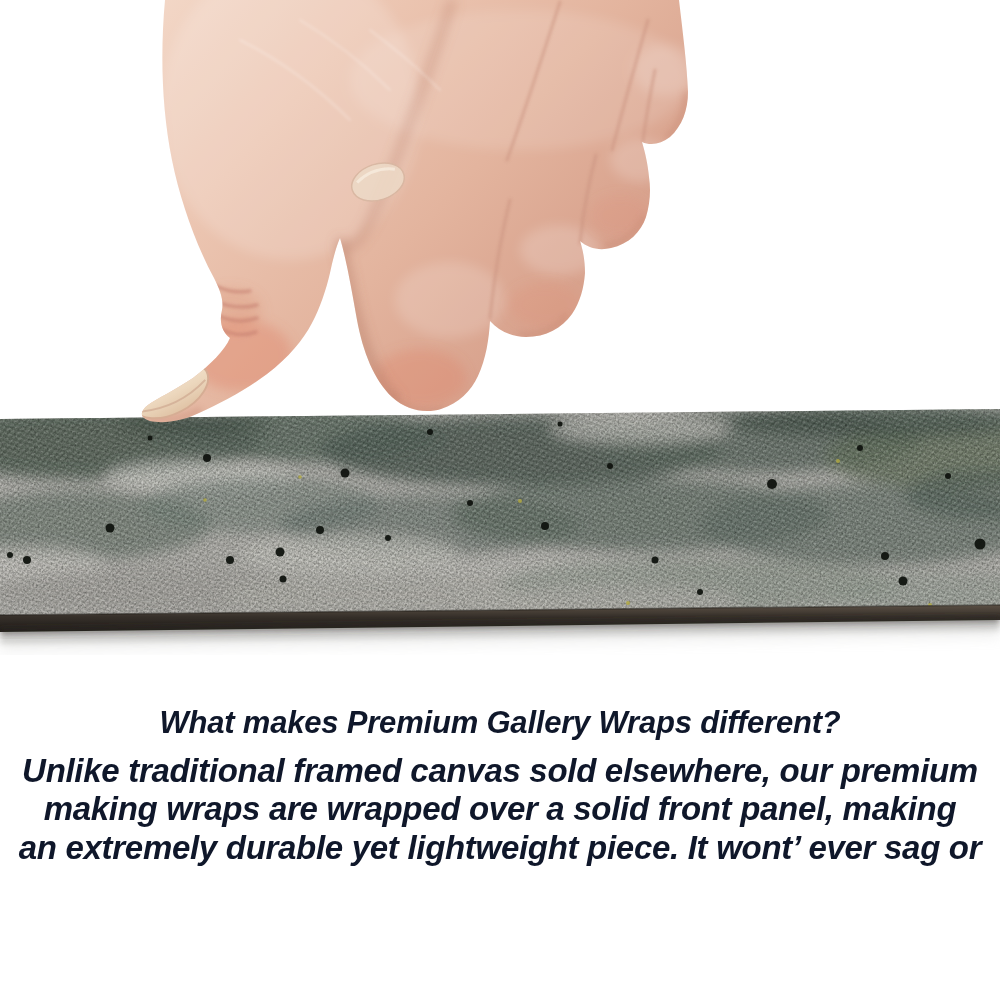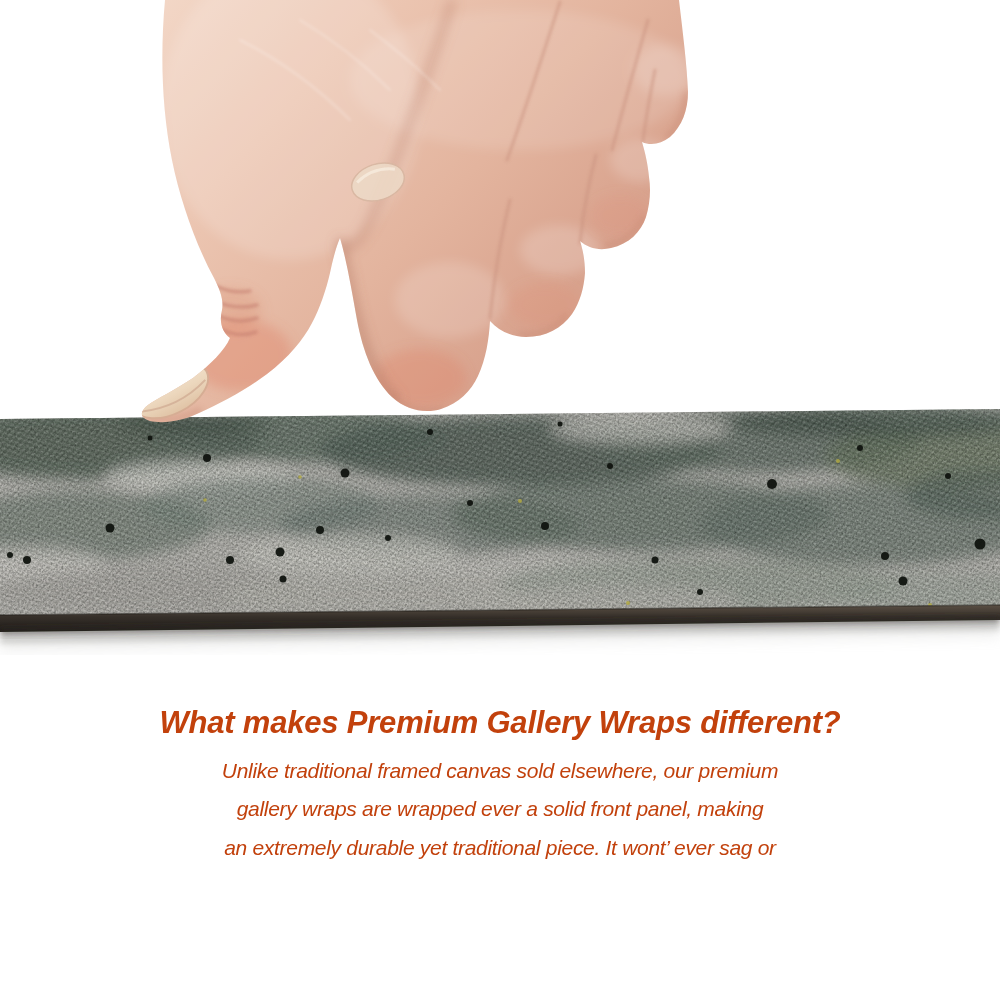--- a/index.html
+++ b/index.html
@@ -37,21 +37,21 @@
     color: #222222;
   }
   .heading {
     margin: 0 0 6px 0;
     font-size: 31px;
     line-height: 46px;
     font-style: italic;
     font-weight: 600;
     letter-spacing: -0.2px;
   }
-  .lines { font-size: 21px; line-height: 38.3px; font-style: italic; font-weight: 400; letter-spacing: -0.3px; }
+  .lines { font-size: 33px; line-height: 38.3px; font-style: italic; font-weight: 700; letter-spacing: -0.3px; }
   .line { white-space: nowrap; }
 </style>
 </head>
 <body style="background: rgb(255, 255, 255);">
 
 <div class="stage">
 
   <svg class="canvas-strip" viewBox="0 0 1000 250" xmlns="http://www.w3.org/2000/svg" aria-hidden="true">
     <defs>
       <clipPath id="canvasClip">
@@ -304,22 +304,22 @@
       </g>
 
       <g transform="translate(170 390) rotate(-27)">
         <ellipse rx="41" ry="24" fill="url(#nailGrad)" stroke="#d6ad94" stroke-width="2"></ellipse>
         <path d="M-30 -9 Q0 -22 30 -10" fill="none" stroke="#faf2e6" stroke-width="4" opacity="0.8"></path>
         <path d="M-36 6 Q0 20 36 7" fill="none" stroke="#caa28b" stroke-width="2" opacity="0.6"></path>
       </g>
     </g>
   </svg>
 
-  <section class="info" style="color: #c2410c;">
+  <section class="info" style="color: #0f172a;">
     <h2 class="heading">What makes Premium Gallery Wraps different?</h2>
     <div class="lines">
       <div class="line">Unlike traditional framed canvas sold elsewhere, our premium</div>
-      <div class="line">gallery wraps are wrapped ever a solid front panel, making</div>
-      <div class="line">an extremely durable yet traditional piece. It wont’ ever sag or</div>
+      <div class="line">making wraps are wrapped over a solid front panel, making</div>
+      <div class="line">an extremely durable yet lightweight piece. It wont’ ever sag or</div>
     </div>
   </section>
 
 </div>
 
 </body></html>

